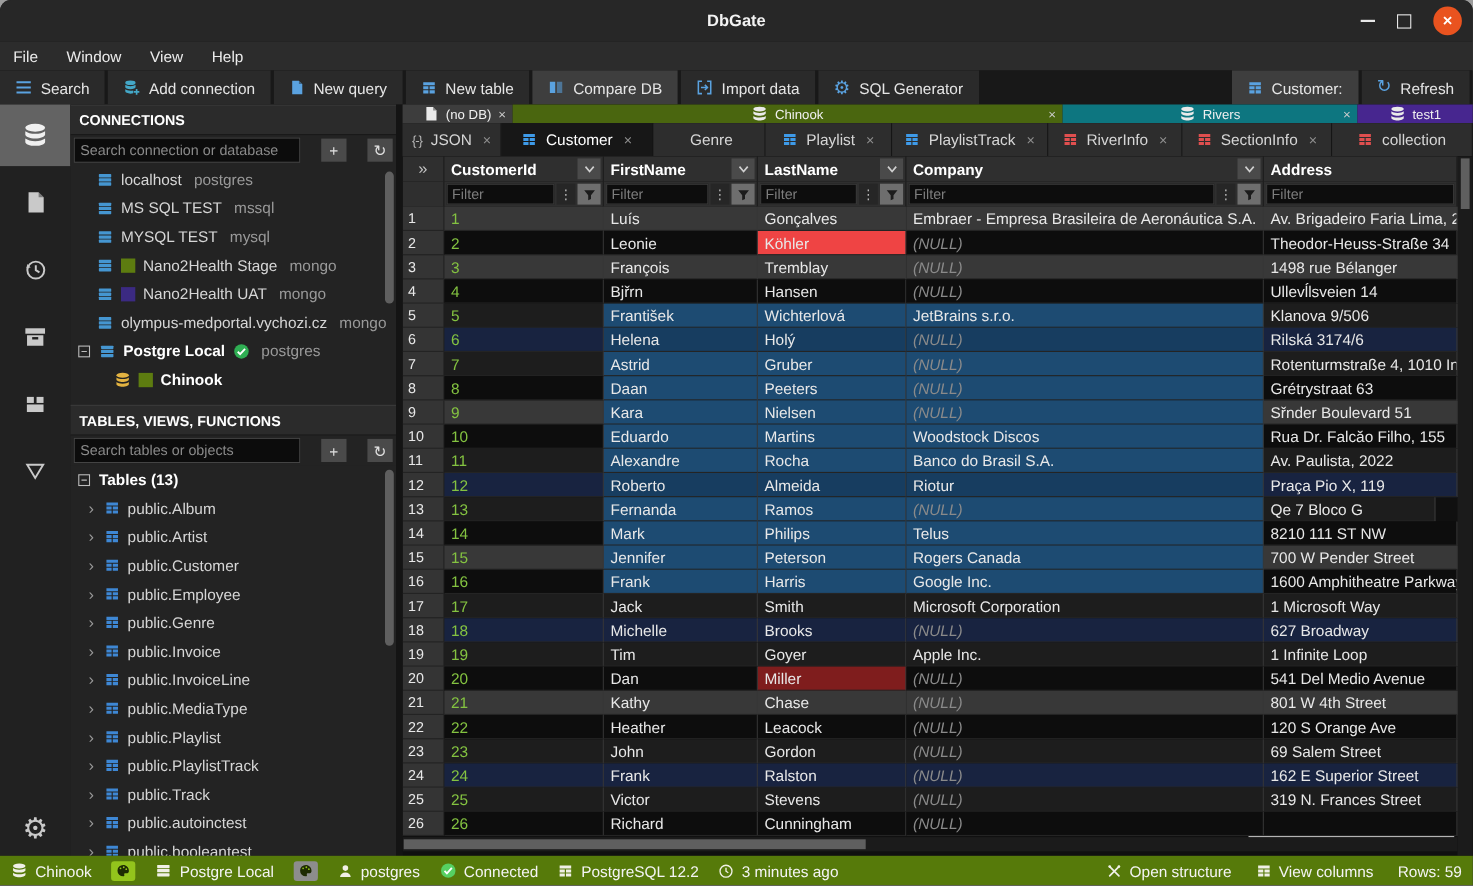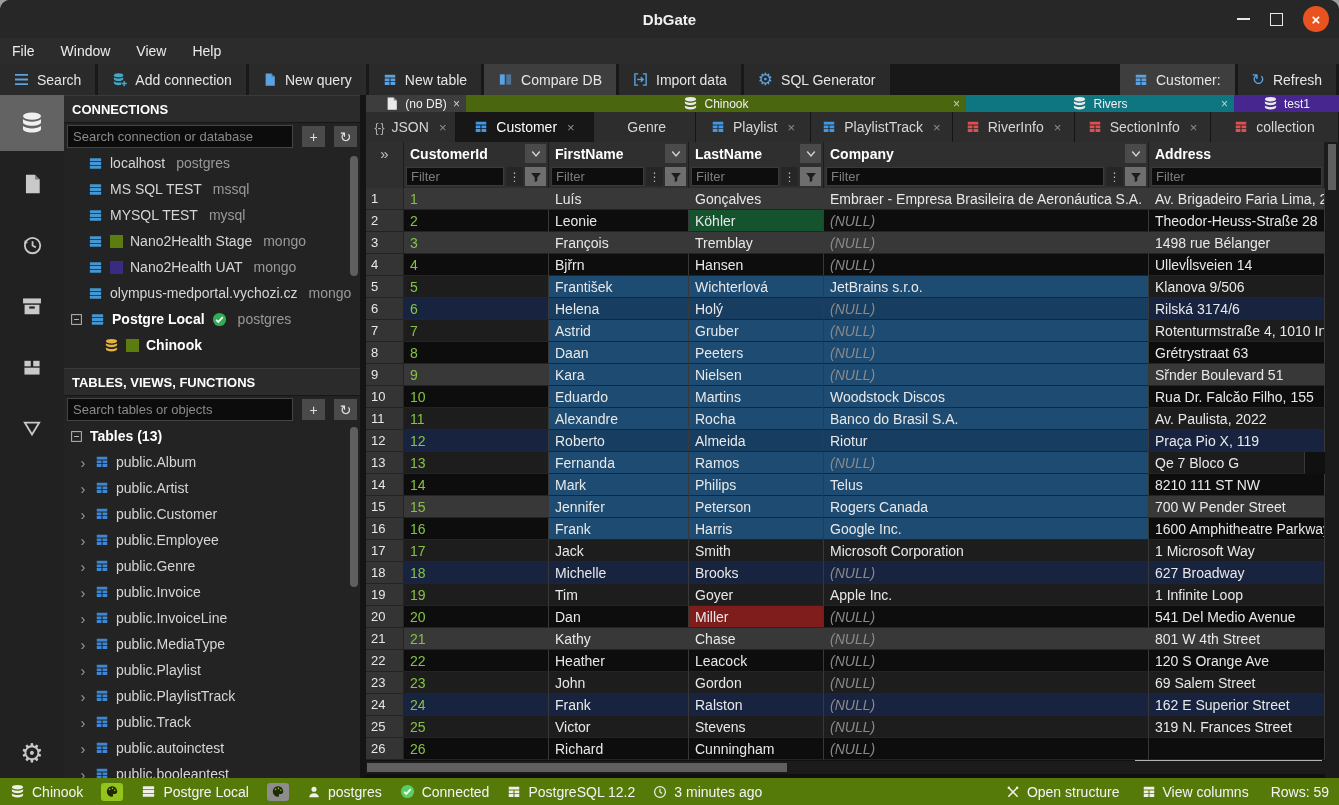--- a/index.html
+++ b/index.html
@@ -21,21 +21,21 @@
         margin-right:3px;font-size:14px;color:#e6e6e6;white-space:nowrap;}
   .tbtn.hl{background:#3e3e3e;}
   .tbtn .ic{display:flex;align-items:center;}
   .toolbar-right{margin-left:auto;display:flex;}
   .iconbar{position:absolute;left:0;top:95px;width:64px;height:683px;background:#212121;}
   .ibitem{position:absolute;left:0;width:64px;height:56px;display:flex;align-items:center;justify-content:center;color:#c9c9c9;}
   .ibitem.active{background:#636363;color:#f0f0f0;}
   .sidepanel{position:absolute;left:64px;top:95px;width:296px;height:683px;background:#232323;overflow:hidden;}
   .sechdr{height:28px;background:#2b2b2b;border-top:1px solid #3a3a3a;border-bottom:1px solid #161616;
           display:flex;align-items:center;padding-left:8px;font-weight:bold;font-size:13px;color:#fff;box-sizing:border-box;}
-  .searchrow{height:27px;display:flex;align-items:center;gap:9px;padding:2px 3px;box-sizing:border-box;background:#232323;}
+  .searchrow{height:27px;display:flex;align-items:center;gap:19px;padding:2px 3px;box-sizing:border-box;background:#232323;}
   .searchrow input{flex:1;height:21px;background:#0c0c0c;border:1px solid #444;color:#cfcfcf;
         font-size:13px;padding:0 5px;font-family:"Liberation Sans",sans-serif;}
   .searchrow input::placeholder{color:#8a8a8a;}
   .sbtn{width:23px;height:21px;background:#4a4a4a;color:#e0e0e0;display:flex;align-items:center;
         justify-content:center;font-size:14px;}
   .tree{position:relative;font-size:14px;color:#d6d6d6;}
   .trow{height:26px;display:flex;align-items:center;gap:7px;white-space:nowrap;overflow:hidden;}
   .trow .eng{color:#999;margin-left:4px;}
   .trow .nm.b{font-weight:bold;color:#fff;}
   .sq{width:13px;height:13px;display:inline-block;flex:none;}
@@ -740,28 +740,28 @@
           </div>
         </div>
         <div class="grow" style="top: 68px;">
           <div class="rowhdr" style="width: 38px;">2</div>
           <div class="cell" style="width: 145px; background: rgb(13, 13, 13);">
             <span class="id">2</span>
           </div>
           <div class="cell" style="width: 140px; background: rgb(13, 13, 13);">
             <span>Leonie</span>
           </div>
-          <div class="cell" style="width: 135px; background: #14532d;">
+          <div class="cell" style="width: 135px; background: #ef4444;">
             <span>Köhler</span>
           </div>
           <div class="cell" style="width: 325px; background: rgb(13, 13, 13);">
             <span class="nul">(NULL)</span>
           </div>
           <div class="cell" style="width: 176px; background: rgb(13, 13, 13);">
-            <span>Theodor-Heuss-Straße 28</span>
+            <span>Theodor-Heuss-Straße 34</span>
           </div>
         </div>
         <div class="grow" style="top: 90px;">
           <div class="rowhdr" style="width: 38px;">3</div>
           <div class="cell" style="width: 145px; background: rgb(56, 56, 56);">
             <span class="id">3</span>
           </div>
           <div class="cell" style="width: 140px; background: rgb(56, 56, 56);">
             <span>François</span>
           </div>

